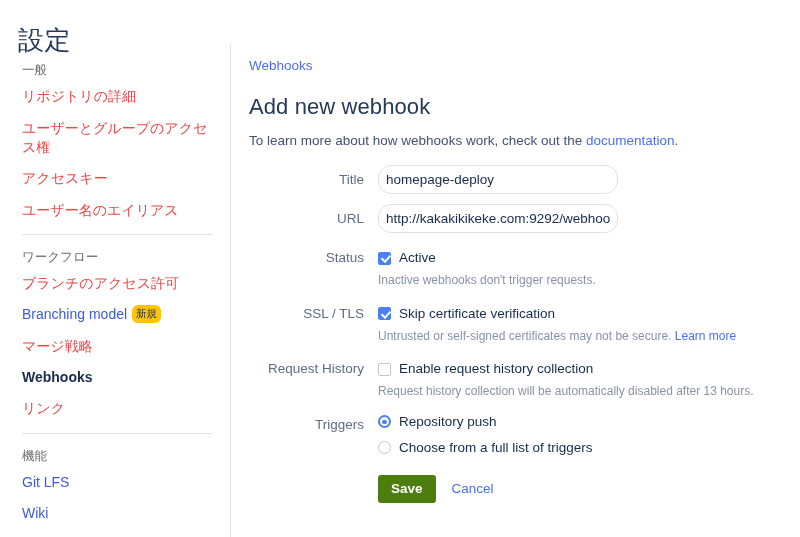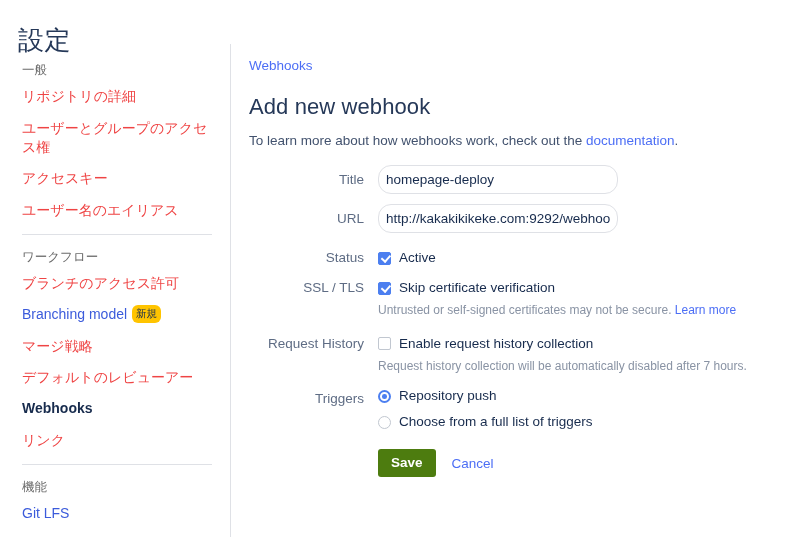--- a/index.html
+++ b/index.html
@@ -301,21 +301,20 @@
         <a class="nav-link jp">ユーザー名のエイリアス</a>
       </div>
 
       <hr class="nav-divider">
 
       <div class="nav-group">
         <div class="nav-header">ワークフロー</div>
         <a class="nav-link jp">ブランチのアクセス許可</a>
         <a class="nav-link"><span>Branching model</span><span class="badge">新規</span></a>
         <a class="nav-link jp">マージ戦略</a>
-        <a class="nav-link jp">デフォルトのレビューアー</a>
         <a class="nav-link current">Webhooks</a>
         <a class="nav-link jp">リンク</a>
       </div>
 
       <hr class="nav-divider">
 
       <div class="nav-group">
         <div class="nav-header">機能</div>
         <a class="nav-link">Git LFS</a>
         <a class="nav-link">Wiki</a>
@@ -352,20 +351,21 @@
 
       <div class="row-gap"></div>
 
       <div class="form-row">
         <div class="form-label">Status</div>
         <div class="form-field">
           <div class="check-line">
             <span class="cb on"></span>
             <span class="cb-label">Active</span>
           </div>
+          <div class="help">Inactive webhooks don't trigger requests.</div>
         </div>
       </div>
 
       <div class="form-row">
         <div class="form-label">SSL / TLS</div>
         <div class="form-field">
           <div class="check-line">
             <span class="cb on"></span>
             <span class="cb-label">Skip certificate verification</span>
           </div>
@@ -373,21 +373,21 @@
         </div>
       </div>
 
       <div class="form-row">
         <div class="form-label">Request History</div>
         <div class="form-field">
           <div class="check-line">
             <span class="cb off"></span>
             <span class="cb-label">Enable request history collection</span>
           </div>
-          <div class="help">Request history collection will be automatically disabled after 7 hours.</div>
+          <div class="help">Request history collection will be automatically disabled after 13 hours.</div>
         </div>
       </div>
 
       <div class="form-row">
         <div class="form-label">Triggers</div>
         <div class="form-field">
           <div class="radio-line">
             <span class="rb on"></span>
             <span class="cb-label">Repository push</span>
           </div>

